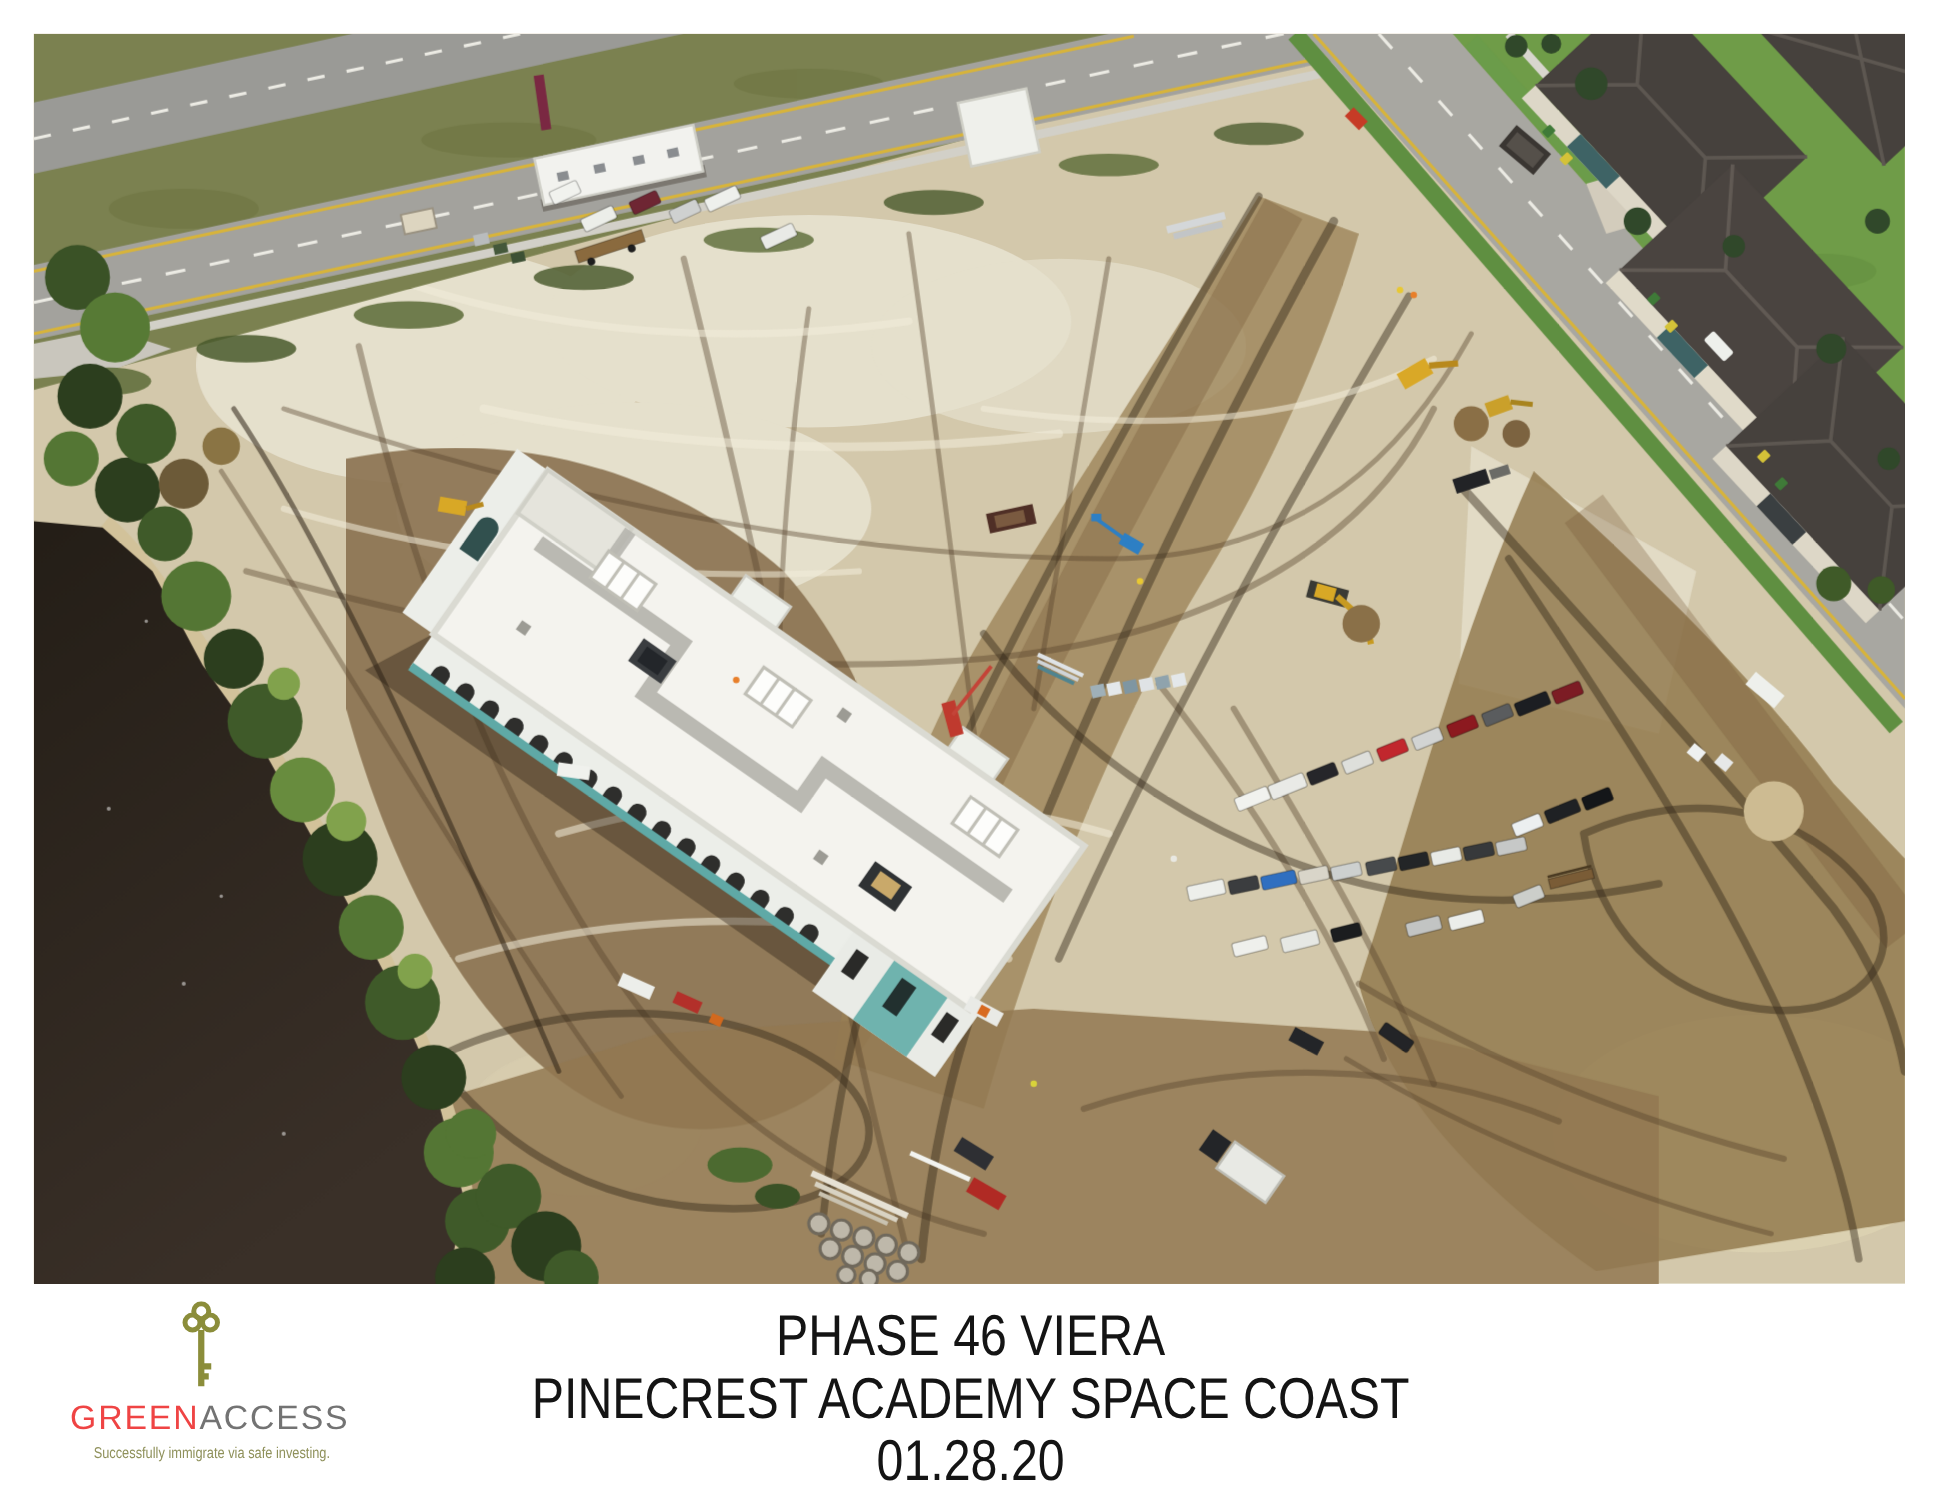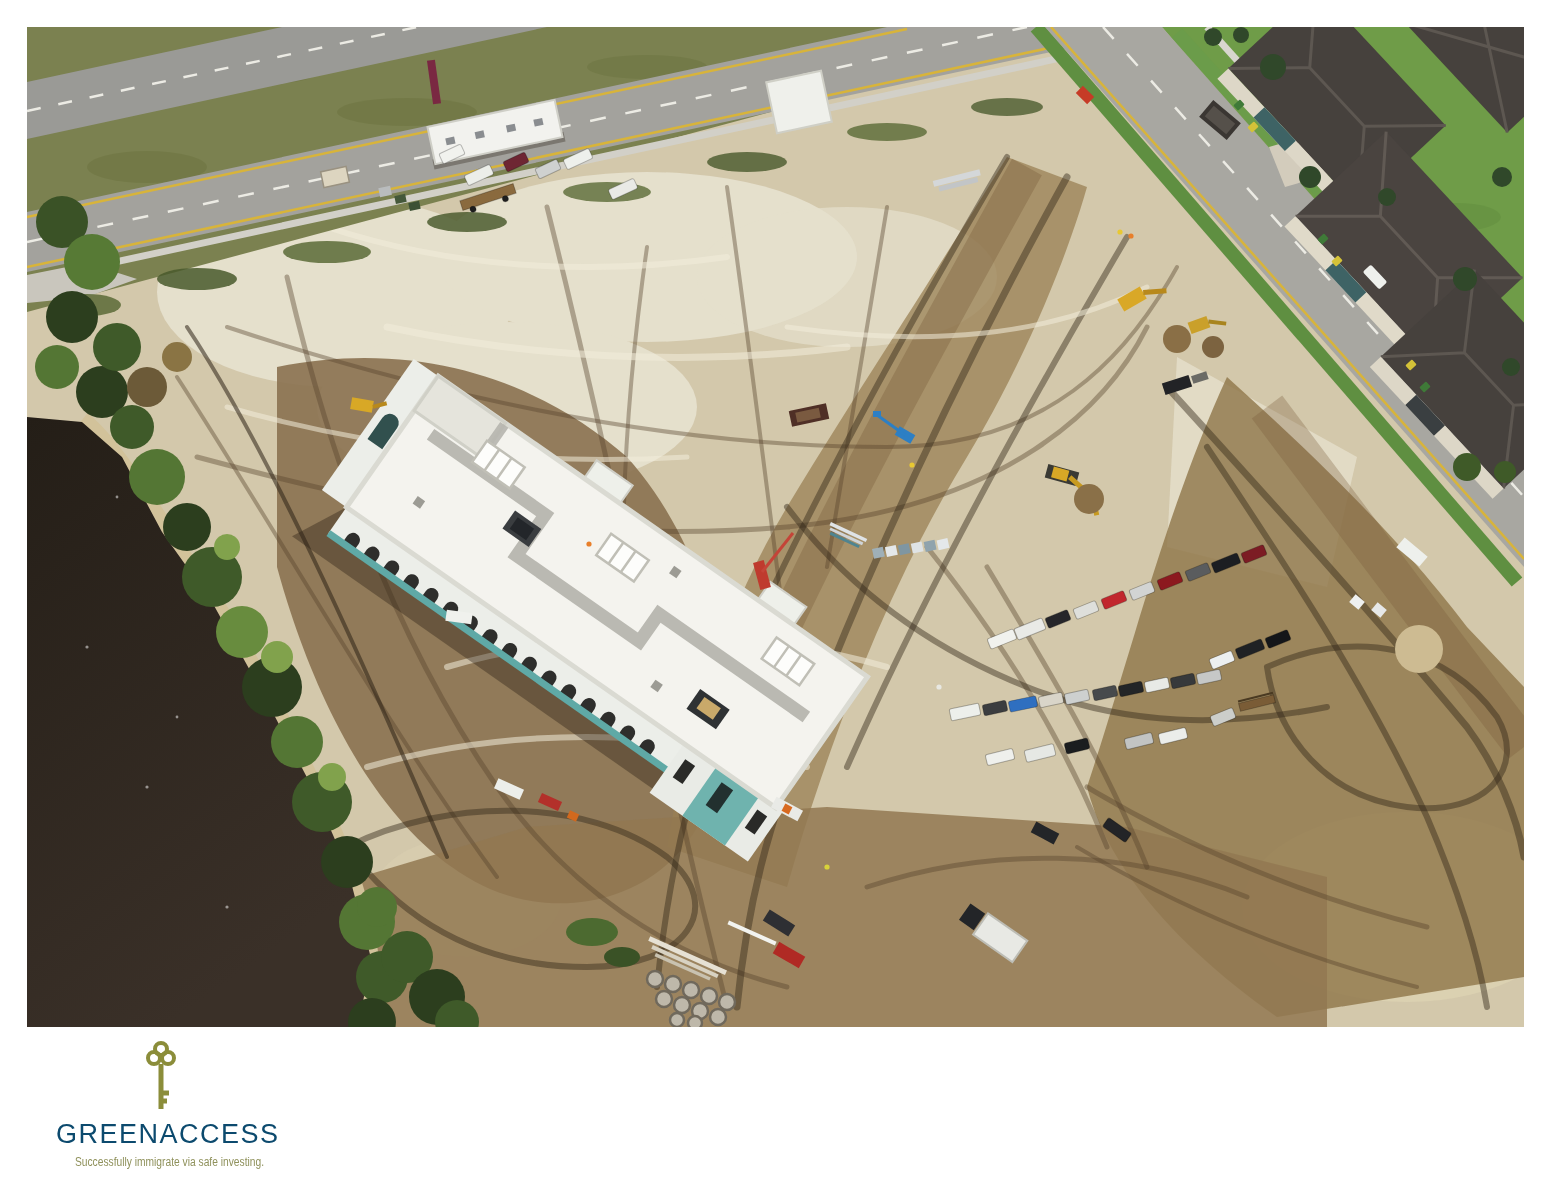--- a/index.html
+++ b/index.html
@@ -6,22 +6,22 @@
   .page{position:relative;width:1553px;height:1200px;background:#ffffff;overflow:hidden;
         font-family:"Liberation Sans", sans-serif;}
   .photo-frame{position:absolute;left:27px;top:27px;width:1497px;height:1000px;overflow:hidden;background:#d3c8ab;}
   .photo-frame svg{display:block;width:100%;height:100%;}
   .footer{position:absolute;left:0;top:1027px;width:100%;height:173px;background:#ffffff;}
 
   
   .ga{position:absolute;left:56px;top:14px;width:210px;text-align:center;}
   .ga-key{display:block;margin:0 auto 6px auto;}
   .ga-name{font-size:27px;letter-spacing:1.5px;font-weight:400;white-space:nowrap;}
-  .ga-name .g1{color:#0c4a6e;text-align:right;}
-  .ga-name .g2{color:#0c4a6e;}
+  .ga-name .g1{color:#ef4444;text-align:right;}
+  .ga-name .g2{color:#737373;}
   .ga-tag{margin-top:5px;font-size:12.5px;color:#8f915b;white-space:nowrap;transform:scaleX(.82);transform-origin:50% 50%;}
 
   
   .caption{position:absolute;left:0;top:16px;width:100%;text-align:center;color:#141414;}
   .cap-line{font-size:46px;line-height:50px;white-space:nowrap;transform:scaleX(.84);transform-origin:50% 50%;}
 
   
   .ai{position:absolute;right:40px;top:6px;width:280px;height:160px;}
 </style>
 </head>
@@ -511,16 +511,21 @@
             <circle cx="10" cy="17" r="6"></circle>
             <circle cx="24" cy="17" r="6"></circle>
           <path d="M17,23 L17,68" stroke-width="5"></path>
           <path d="M17,52 h8 M17,60 h6" stroke-width="5"></path>
         </g>
       </svg>
       <div class="ga-name"><span class="g1">GREEN</span><span class="g2">ACCESS</span></div>
       <div class="ga-tag">Successfully immigrate via safe investing.</div>
     </div>
 
+    <div class="caption">
+      <div class="cap-line">PHASE 46 VIERA</div>
+      <div class="cap-line">PINECREST ACADEMY SPACE COAST</div>
+      <div class="cap-line">01.28.20</div>
+    </div>
 
 
   </div>
 </div>
 
 </body></html>

